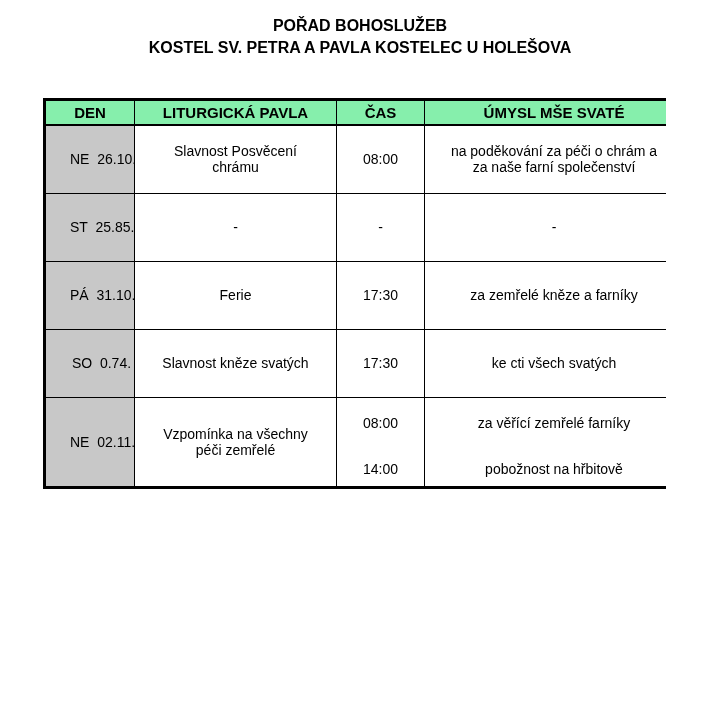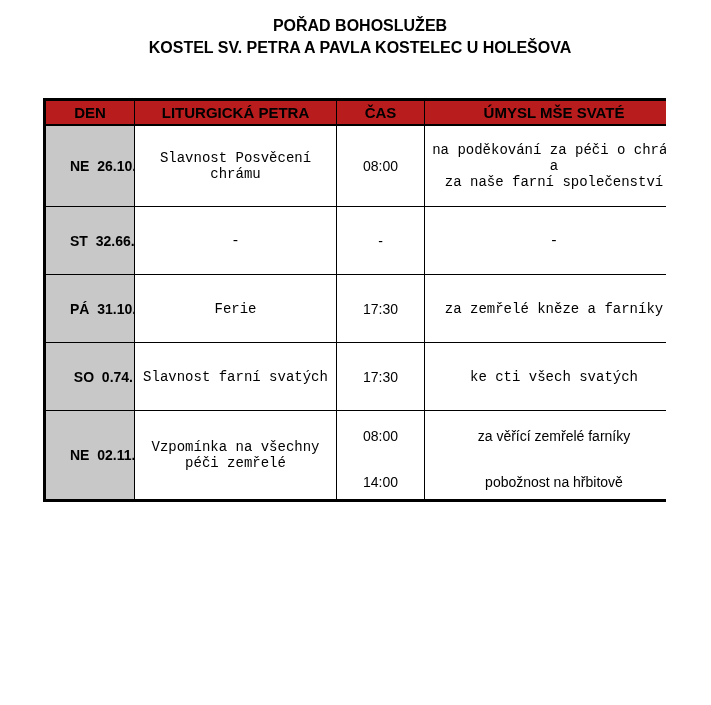--- a/index.html
+++ b/index.html
@@ -28,36 +28,36 @@
   }
   .schedule th, .schedule td {
     border: 1.5px solid #000;
     text-align: center;
     vertical-align: middle;
     font-size: 14px;
     overflow: hidden;
   }
   .schedule thead th {
     height: 21px;
-    background: #b91c1c;
+    background: #86efac;
     font-size: 15px;
     font-weight: bold;
     border-bottom: 2.5px solid #000;
   }
   .schedule tbody tr { height: 68px; }
   .schedule tbody tr.row-tall { height: 88px; }
 
   td.day {
     background: #c8c8c8;
-    font-weight: bold;
-    text-align: right;
+    font-weight: normal;
+    text-align: center;
     padding-left: 24px;
     white-space: pre;
   }
-  td.pre { white-space: pre-line; padding: 16px 6px; font-family: Liberation Mono, monospace; }
+  td.pre { white-space: pre-line; padding: 16px 6px; }
 
   td.stack-cell { padding: 0; vertical-align: top; }
   .stack {
     height: 88px;
     display: flex;
     flex-direction: column;
     justify-content: space-between;
     align-items: center;
     padding: 17px 4px 9px 4px;
     box-sizing: border-box;
@@ -76,49 +76,49 @@
   <table class="schedule">
     <colgroup>
       <col style="width:90px">
       <col style="width:202px">
       <col style="width:88px">
       <col style="width:260px">
     </colgroup>
     <thead>
       <tr>
         <th>DEN</th>
-        <th>LITURGICKÁ PETRA</th>
+        <th>LITURGICKÁ PAVLA</th>
         <th>ČAS</th>
         <th>ÚMYSL MŠE SVATÉ</th>
       </tr>
     </thead>
     <tbody>
       <tr>
         <td class="day">NE  26.10.</td>
         <td class="pre">Slavnost Posvěcení
 chrámu</td>
         <td>08:00</td>
         <td class="pre">na poděkování za péči o chrám a
 za naše farní společenství</td>
       </tr>
       <tr>
-        <td class="day">ST  32.66.</td>
+        <td class="day">ST  25.85.</td>
         <td class="pre">-</td>
         <td>-</td>
         <td class="pre">-</td>
       </tr>
       <tr>
         <td class="day">PÁ  31.10.</td>
         <td class="pre">Ferie</td>
         <td>17:30</td>
         <td class="pre">za zemřelé kněze a farníky</td>
       </tr>
       <tr>
         <td class="day">SO  0.74.</td>
-        <td class="pre">Slavnost farní svatých</td>
+        <td class="pre">Slavnost kněze svatých</td>
         <td>17:30</td>
         <td class="pre">ke cti všech svatých</td>
       </tr>
       <tr class="row-tall">
         <td class="day">NE  02.11.</td>
         <td class="pre">Vzpomínka na všechny
 péči zemřelé</td>
         <td class="stack-cell">
           <div class="stack">
             <span>08:00</span>

